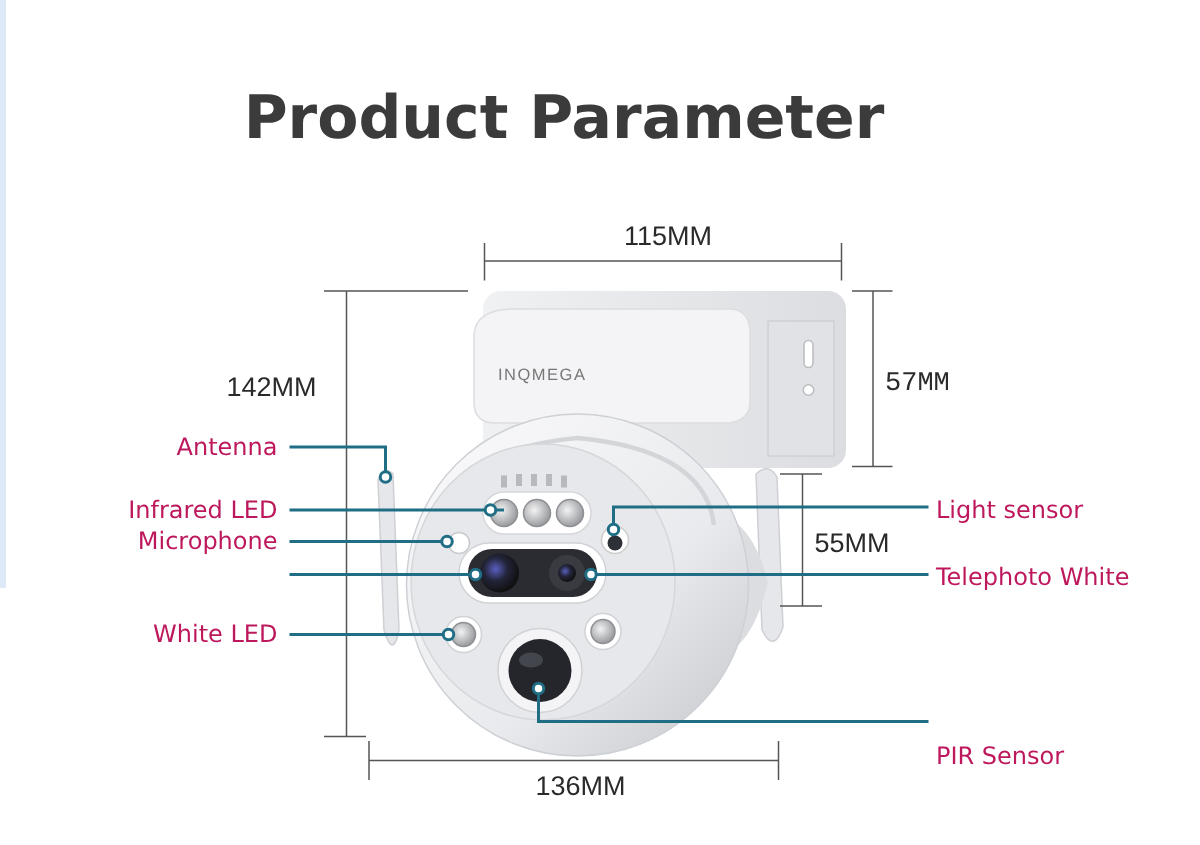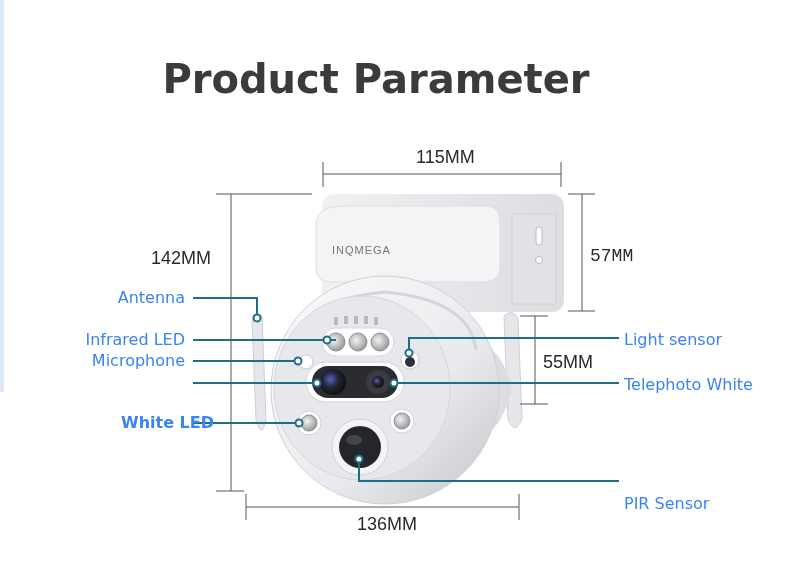--- a/index.html
+++ b/index.html
@@ -1,20 +1,20 @@
 <!DOCTYPE html>
 <html><head>
 <meta charset="utf-8">
 <style>
   html, body { margin: 0; padding: 0; }
   body { width: 800px; height: 563px; background: #ffffff; position: relative; overflow: hidden; font-family: "DejaVu Sans", sans-serif; }
   .edge-bar { position: absolute; left: 0; top: 0; width: 4px; height: 392px; background: #dde9f7; }
   .title { position: absolute; left: 0; width: 752px; top: 56px; text-align: center; font-family: "DejaVu Sans", sans-serif; font-weight: bold; font-size: 40px; color: #3b3b3b; letter-spacing: 0px; }
   .stage { position: absolute; left: 0; top: 0; width: 800px; height: 563px; }
-  .label { position: absolute; font-family: "DejaVu Sans", sans-serif; font-size: 16px; color: #3b82f6; white-space: nowrap; line-height: 18px; }
+  .label { position: absolute; font-family: "DejaVu Sans", sans-serif; font-size: 16px; color: #be185d; white-space: nowrap; line-height: 18px; }
   .label.left { text-align: right; }
   .dim { position: absolute; font-family: "Liberation Sans", sans-serif; font-size: 18px; color: #2a2a2a; white-space: nowrap; }
   svg { position: absolute; left: 0; top: 0; }
 </style>
 </head>
 <body>
 
 <div class="edge-bar"></div>
 
 <div class="title">Product Parameter</div>
@@ -137,18 +137,18 @@
 
   <div class="dim" style="left:416px;top:147px;">115MM</div>
   <div class="dim" style="left:151px;top:248px;">142MM</div>
   <div class="dim" style="left:590px;top:246px;font-family:Liberation Mono, monospace;">57MM</div>
   <div class="dim" style="left:543px;top:352px;">55MM</div>
   <div class="dim" style="left:357px;top:514px;">136MM</div>
 
   <div class="label left" style="right:615px;top:289px;">Antenna</div>
   <div class="label left" style="right:615px;top:331px;">Infrared LED</div>
   <div class="label left" style="right:615px;top:352px;">Microphone</div>
-  <div class="label left" style="right:586px;top:414px;font-weight:bold;">White LED</div>
+  <div class="label left" style="right:615px;top:414px;">White LED</div>
 
   <div class="label" style="left:624px;top:331px;">Light sensor</div>
   <div class="label" style="left:624px;top:376px;">Telephoto White</div>
   <div class="label" style="left:624px;top:495px;">PIR Sensor</div>
 </div>
 
 </body></html>

